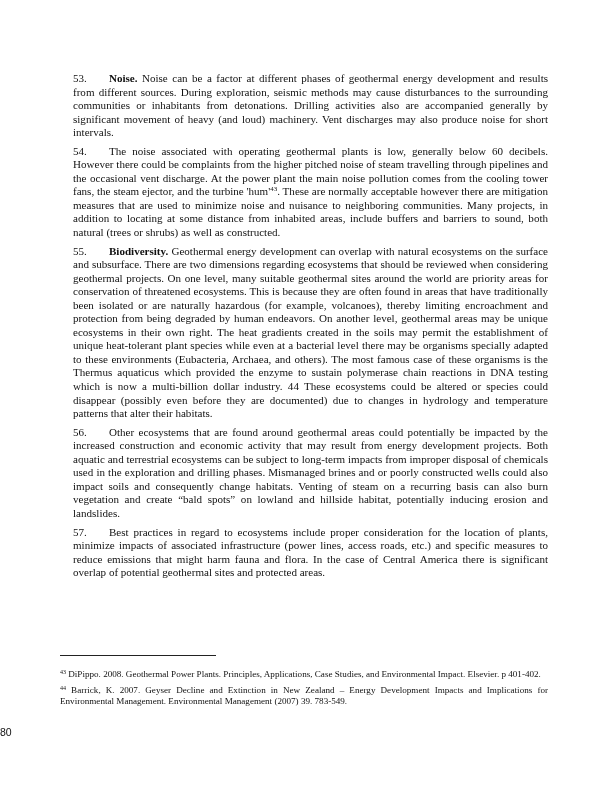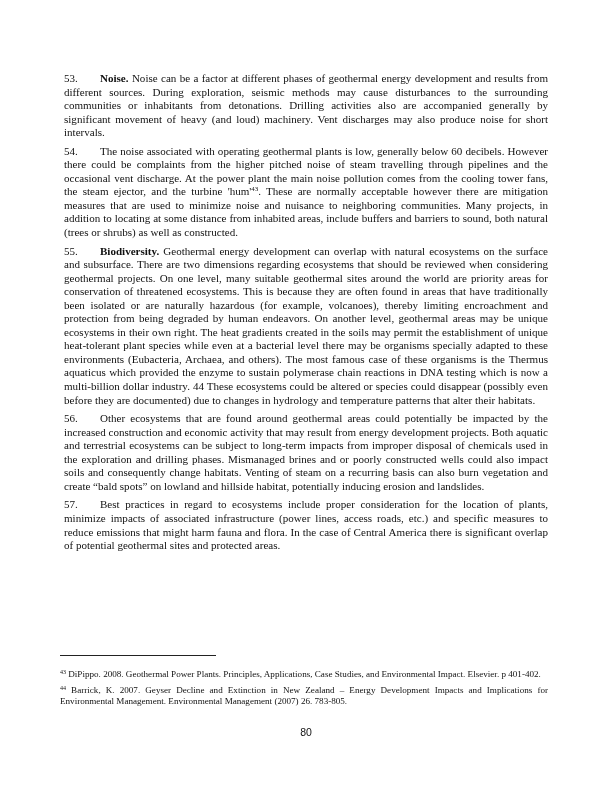--- a/index.html
+++ b/index.html
@@ -2,34 +2,34 @@
 <html><head>
 <meta charset="utf-8">
 <style>
   html, body { margin: 0; padding: 0; background: #ffffff; }
   body { width: 612px; height: 792px; position: relative; overflow: hidden; }
   .page {
     position: absolute; left: 60px; top: 72px; width: 488px;
     font-family: "Liberation Serif", serif; font-size: 11.05px; line-height: 13.55px;
     color: #111;
   }
-  .para { text-align: justify; margin: 0 0 5px 4px; }
+  .para { text-align: justify; margin: 0 0 5px 13px; }
   .num { display: inline-block; width: 36px; }
   .b { font-weight: bold; }
   .i { }
   sup { font-size: 7px; line-height: 0; vertical-align: 4px; }
   .rule { position: absolute; left: 60px; top: 655px; width: 156px; height: 0; border-top: 1px solid #222; }
   .footnotes {
     position: absolute; left: 60px; top: 669px; width: 488px;
     font-family: "Liberation Serif", serif; font-size: 9.1px; line-height: 11.2px; color: #111;
   }
   .fn { text-align: justify; margin: 0 0 5px 0; }
   .fn sup { font-size: 6px; vertical-align: 3px; }
   .pagenum {
-    position: absolute; top: 726px; left: 0; width: 612px; text-align: center;
+    position: absolute; top: 726px; left: 0; width: 612px; text-align: left;
     font-family: "Liberation Sans", sans-serif; font-size: 10.5px; color: #111;
   }
 </style>
 </head>
 <body>
 
 <div class="page">
   <p class="para">
     <span class="num">53.</span><span class="b">Noise.</span><span> Noise can be a factor at different phases of geothermal energy development and results from different sources. During exploration, seismic methods may cause disturbances to the surrounding communities or inhabitants from detonations. Drilling activities also are accompanied generally by significant movement of heavy (and loud) machinery. Vent discharges may also produce noise for short intervals.</span>
   </p>
@@ -47,17 +47,17 @@
   </p>
 </div>
 
 <div class="rule"></div>
 
 <div class="footnotes">
   <p class="fn">
     <sup>43</sup><span> DiPippo. 2008. Geothermal Power Plants. Principles, Applications, Case Studies, and Environmental Impact. Elsevier. p 401-402.</span>
   </p>
   <p class="fn">
-    <sup>44</sup><span> Barrick, K. 2007. Geyser Decline and Extinction in New Zealand – Energy Development Impacts and Implications for Environmental Management. Environmental Management (2007) 26. 783-805.</span>
+    <sup>44</sup><span> Barrick, K. 2007. Geyser Decline and Extinction in New Zealand – Energy Development Impacts and Implications for Environmental Management. Environmental Management (2007) 39. 783-549.</span>
   </p>
 </div>
 
 <div class="pagenum">80</div>
 
 </body></html>

